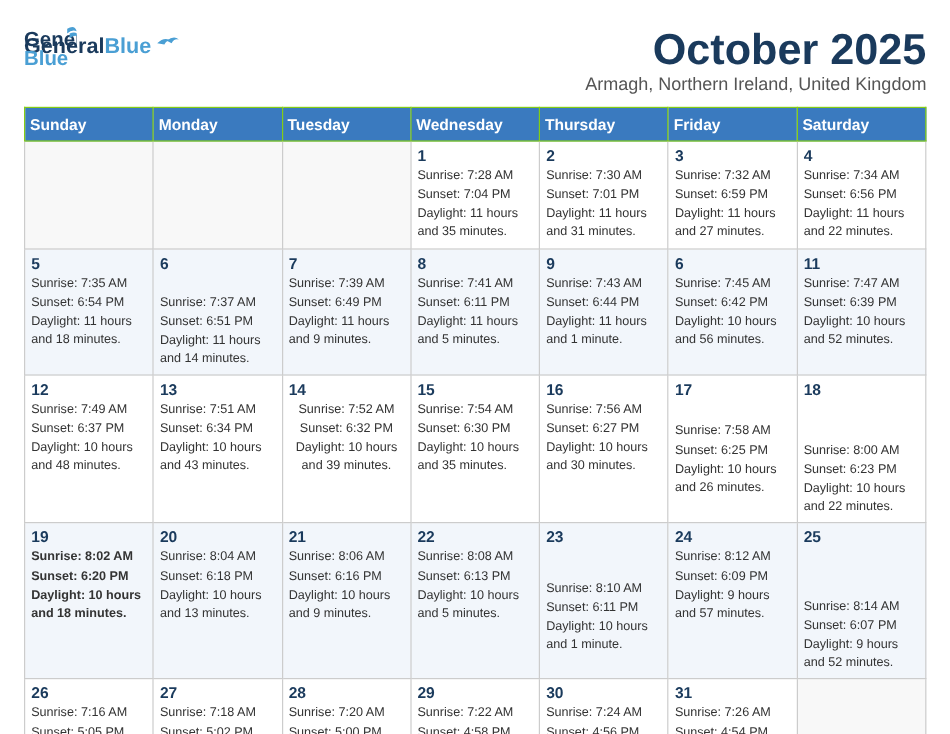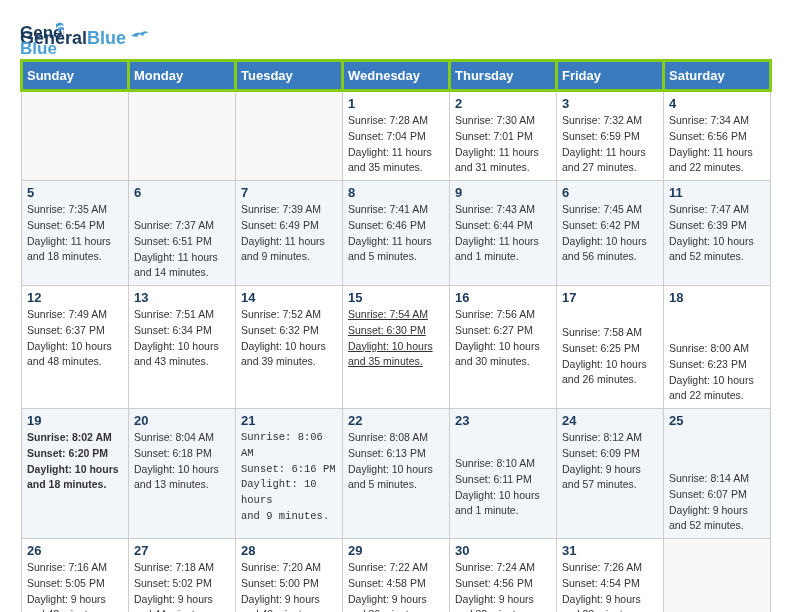--- a/index.html
+++ b/index.html
@@ -38,21 +38,21 @@
       border-collapse: collapse;
       table-layout: fixed;
     }
     th {
       background-color: #3a7abf;
       color: #fff;
       font-size: 13px;
       font-weight: bold;
       padding: 6px 4px;
       text-align: left;
-      border: 3px solid #84cc16;
+      border: 1px solid #84cc16;
     }
     td {
       border: 1px solid #ccc;
       vertical-align: top;
       padding: 4px 5px;
       min-height: 80px;
       height: 90px;
       font-size: 11px;
       color: #333;
       background: #fff;
@@ -95,20 +95,24 @@
     </div>
     <div style="display:flex; align-items:baseline; gap:0px; margin-top:-30px; margin-left:0px;">
       <span style="font-size:18px; font-weight:bold; color:#1a3a5c;">General</span>
       <span style="font-size:18px; font-weight:bold; color:#4a9fd4; margin-left:0;">Blue</span>
       <svg width="22" height="16" viewBox="0 0 22 16" style="margin-left:3px; margin-bottom:2px;">
         <path d="M2 8 Q8 2 14 6 Q10 5 8 9 Z" fill="#4a9fd4"></path>
         <path d="M10 6 Q16 1 20 5 Q16 4 14 8 Z" fill="#4a9fd4"></path>
       </svg>
     </div>
   </div>
+  <div class="title-area">
+    <div class="month-title">October 2025</div>
+    <div class="subtitle">Armagh, Northern Ireland, United Kingdom</div>
+  </div>
 </div>
 
 <table>
   <thead>
     <tr>
     <th>Sunday</th>
         <th>Monday</th>
         <th>Tuesday</th>
         <th>Wednesday</th>
         <th>Thursday</th>
@@ -168,21 +172,21 @@
         <td class="alt-row">
           <span class="day-num">7</span>
           <div class="day-info" style="white-space: pre-line;">Sunrise: 7:39 AM
 Sunset: 6:49 PM
 Daylight: 11 hours
 and 9 minutes.</div>
         </td>
         <td class="alt-row">
           <span class="day-num">8</span>
           <div class="day-info" style="white-space: pre-line;">Sunrise: 7:41 AM
-Sunset: 6:46 PM
+Sunset: 6:11 PM
 Daylight: 11 hours
 and 5 minutes.</div>
         </td>
         <td class="alt-row">
           <span class="day-num">9</span>
           <div class="day-info" style="white-space: pre-line;">Sunrise: 7:43 AM
 Sunset: 6:44 PM
 Daylight: 11 hours
 and 1 minute.</div>
         </td>
@@ -211,28 +215,28 @@
         </td>
         <td>
           <span class="day-num">13</span>
           <div class="day-info" style="white-space: pre-line;">Sunrise: 7:51 AM
 Sunset: 6:34 PM
 Daylight: 10 hours
 and 43 minutes.</div>
         </td>
         <td>
           <span class="day-num">14</span>
-          <div class="day-info" style="white-space: pre-line;">Sunrise: 7:52 AM
+          <div class="day-info" style="white-space: pre-line; text-align: center;">Sunrise: 7:52 AM
 Sunset: 6:32 PM
 Daylight: 10 hours
 and 39 minutes.</div>
         </td>
         <td>
           <span class="day-num">15</span>
-          <div class="day-info" style="white-space: pre-line; text-decoration: underline;">Sunrise: 7:54 AM
+          <div class="day-info" style="white-space: pre-line;">Sunrise: 7:54 AM
 Sunset: 6:30 PM
 Daylight: 10 hours
 and 35 minutes.</div>
         </td>
         <td>
           <span class="day-num">16</span>
           <div class="day-info" style="white-space: pre-line;">Sunrise: 7:56 AM
 Sunset: 6:27 PM
 Daylight: 10 hours
 and 30 minutes.</div>
@@ -262,21 +266,21 @@
         </td>
         <td class="alt-row">
           <span class="day-num">20</span>
           <div class="day-info" style="white-space: pre-line;">Sunrise: 8:04 AM
 Sunset: 6:18 PM
 Daylight: 10 hours
 and 13 minutes.</div>
         </td>
         <td class="alt-row">
           <span class="day-num">21</span>
-          <div class="day-info" style="white-space: pre-line; font-family: Liberation Mono, monospace;">Sunrise: 8:06 AM
+          <div class="day-info" style="white-space: pre-line;">Sunrise: 8:06 AM
 Sunset: 6:16 PM
 Daylight: 10 hours
 and 9 minutes.</div>
         </td>
         <td class="alt-row">
           <span class="day-num">22</span>
           <div class="day-info" style="white-space: pre-line;">Sunrise: 8:08 AM
 Sunset: 6:13 PM
 Daylight: 10 hours
 and 5 minutes.</div>

